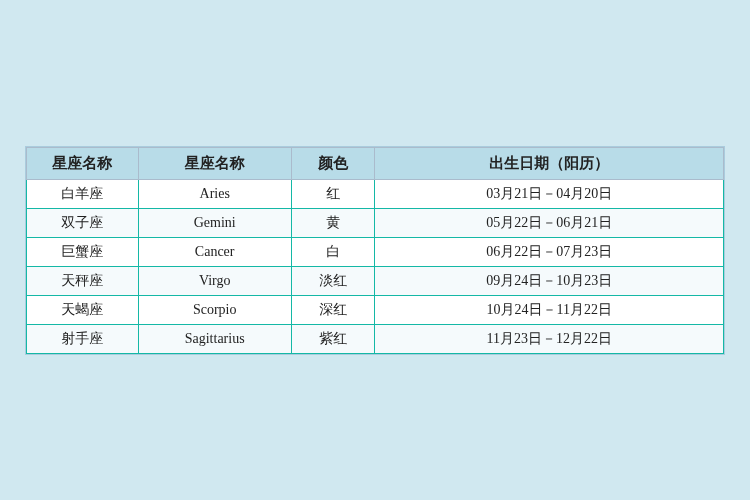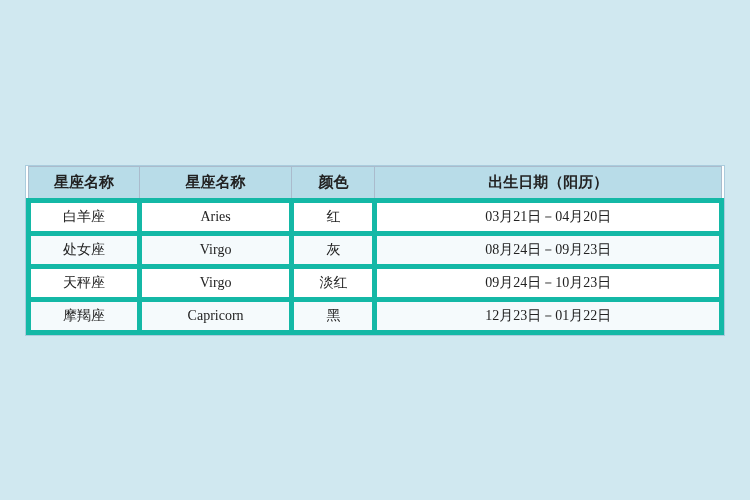--- a/index.html
+++ b/index.html
@@ -44,21 +44,21 @@
 
     tbody tr {
       background-color: #ffffff;
     }
 
     tbody tr:nth-child(even) {
       background-color: #f5fafc;
     }
 
     tbody td {
-      border: 5px solid #14b8a6;
+      border: 1px solid #14b8a6;
       padding: 5px 10px;
       text-align: center;
       font-size: 14px;
       color: #222;
     }
 
     .col-name { width: 16%; margin-left: 8px; }
     .col-en   { width: 22%; }
     .col-color{ width: 12%; }
     .col-date { width: 50%; font-family: Liberation Mono, monospace; }
@@ -77,32 +77,44 @@
       </tr>
     </thead>
     <tbody id="table-body">
     <tr>
           <td>白羊座</td>
           <td>Aries</td>
           <td>红</td>
           <td>03月21日－04月20日</td>
         </tr>
         <tr>
-          <td>处女座</td>
-          <td>Virgo</td>
-          <td>灰</td>
-          <td>08月24日－09月23日</td>
+          <td>双子座</td>
+          <td>Gemini</td>
+          <td>黄</td>
+          <td>05月22日－06月21日</td>
+        </tr>
+        <tr>
+          <td>巨蟹座</td>
+          <td>Cancer</td>
+          <td>白</td>
+          <td>06月22日－07月23日</td>
         </tr>
         <tr>
           <td>天秤座</td>
           <td>Virgo</td>
           <td>淡红</td>
           <td>09月24日－10月23日</td>
         </tr>
         <tr>
-          <td>摩羯座</td>
-          <td>Capricorn</td>
-          <td>黑</td>
-          <td>12月23日－01月22日</td>
+          <td>天蝎座</td>
+          <td>Scorpio</td>
+          <td>深红</td>
+          <td>10月24日－11月22日</td>
+        </tr>
+        <tr>
+          <td>射手座</td>
+          <td>Sagittarius</td>
+          <td>紫红</td>
+          <td>11月23日－12月22日</td>
         </tr>
       </tbody>
   </table>
 </div>
 
 </body></html>

